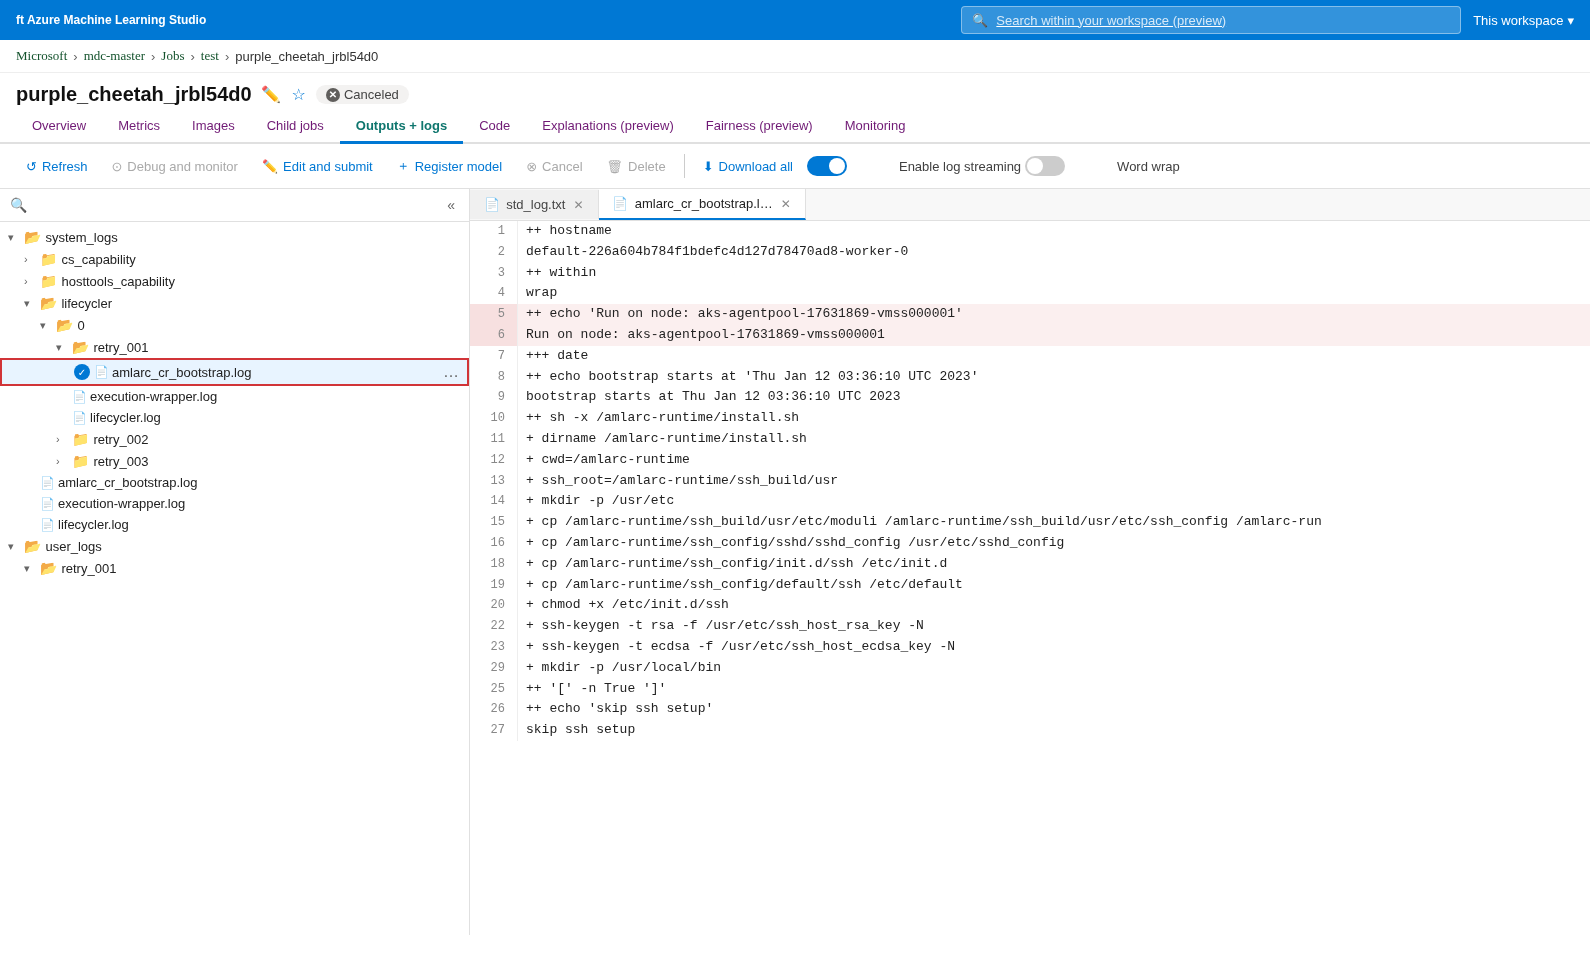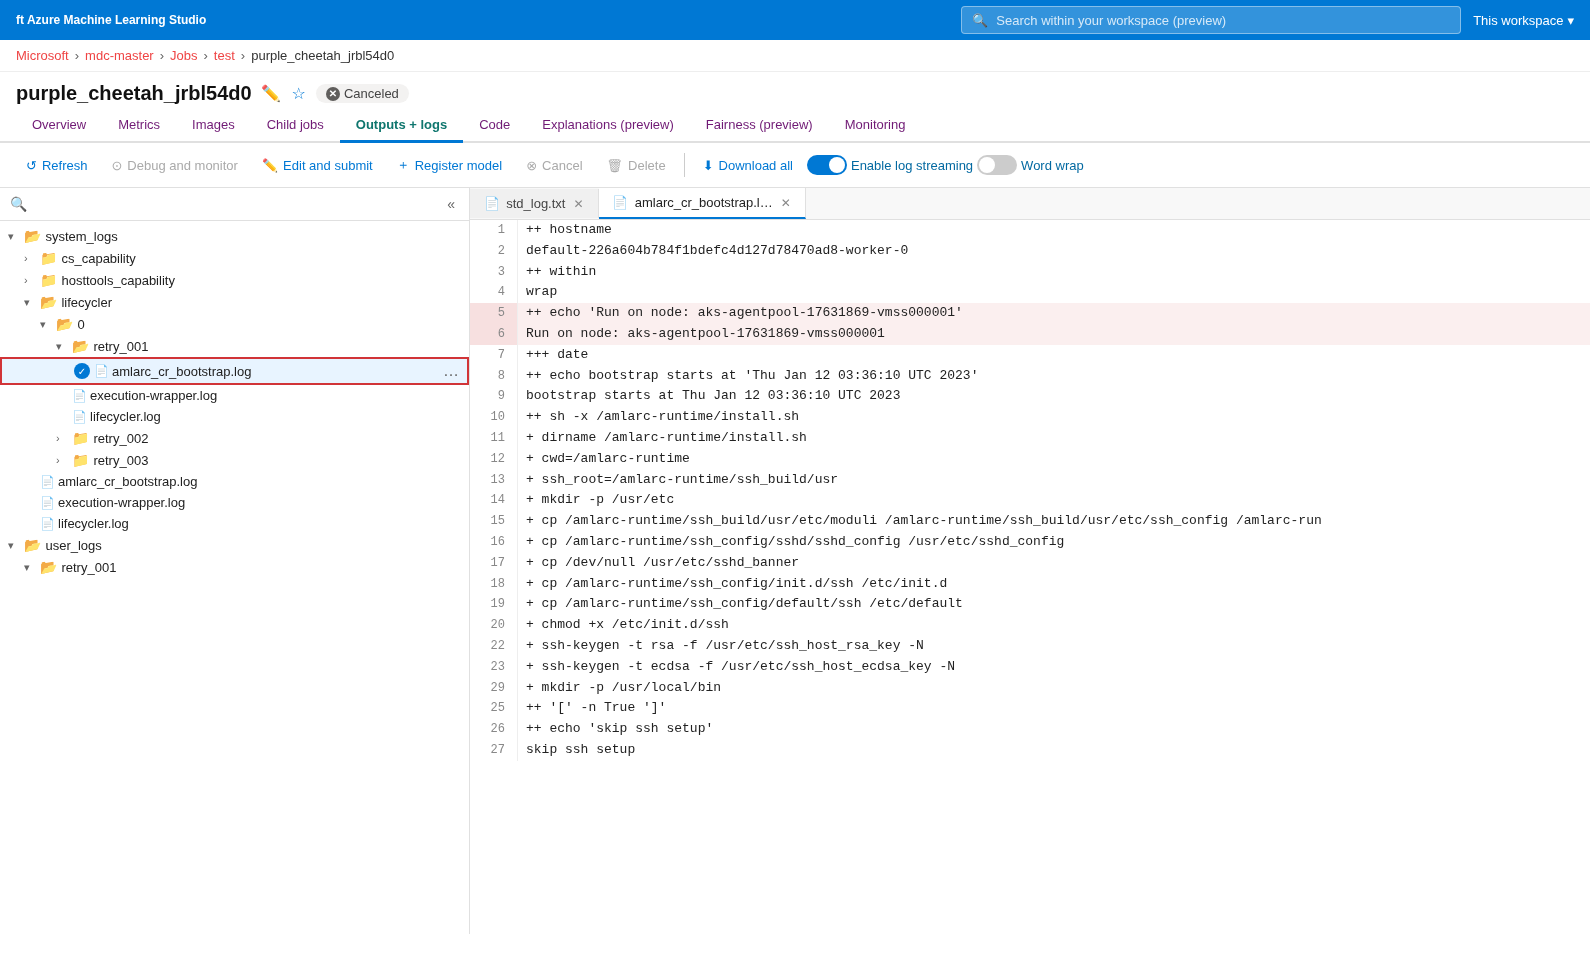--- a/index.html
+++ b/index.html
@@ -31,20 +31,21 @@
       color: #fff;
       font-size: 13px;
     }
     .topbar-search input {
       background: transparent;
       border: none;
       outline: none;
       color: #fff;
       font-size: 13px;
       flex: 1;
+      text-decoration: underline;
     }
     .topbar-search input::placeholder { color: rgba(255,255,255,0.8); }
     .topbar-workspace {
       color: #fff;
       font-size: 13px;
       display: flex;
       align-items: center;
       gap: 4px;
       cursor: pointer;
     }
@@ -52,21 +53,21 @@
     
     .breadcrumb {
       padding: 8px 16px;
       display: flex;
       align-items: center;
       gap: 6px;
       font-size: 13px;
       color: #0078d4;
       border-bottom: 1px solid #eee;
     }
-    .breadcrumb a { color: #ef4444; text-decoration: none; }
+    .breadcrumb a { color: #14532d; text-decoration: none; font-family: Liberation Serif, serif; }
     .breadcrumb-sep { color: #666; }
     .breadcrumb-current { color: #333; }
 
     
     .page-header {
       padding: 10px 16px 4px 16px;
       display: flex;
       align-items: center;
       gap: 10px;
     }
@@ -171,21 +172,21 @@
       cursor: pointer;
     }
     .toggle-off::after {
       content: '';
       width: 16px; height: 16px;
       background: #fff;
       border-radius: 50%;
       position: absolute;
       left: 2px;
     }
-    .toolbar-label { font-size: 13px; color: #0369a1; }
+    .toolbar-label { font-size: 13px; color: #404040; margin-left: 48px; }
 
     
     .main-content {
       display: flex;
       height: calc(965px - 40px - 40px - 45px - 50px - 44px);
       overflow: hidden;
     }
 
     
     .file-panel {
@@ -590,24 +591,20 @@
         </div>
         <div class="code-line">
           <span class="code-line-num">15</span>
           <span class="code-line-content">+ cp /amlarc-runtime/ssh_build/usr/etc/moduli /amlarc-runtime/ssh_build/usr/etc/ssh_config /amlarc-run</span>
         </div>
         <div class="code-line">
           <span class="code-line-num">16</span>
           <span class="code-line-content">+ cp /amlarc-runtime/ssh_config/sshd/sshd_config /usr/etc/sshd_config</span>
         </div>
         <div class="code-line">
-          <span class="code-line-num">17</span>
-          <span class="code-line-content">+ cp /dev/null /usr/etc/sshd_banner</span>
-        </div>
-        <div class="code-line">
           <span class="code-line-num">18</span>
           <span class="code-line-content">+ cp /amlarc-runtime/ssh_config/init.d/ssh /etc/init.d</span>
         </div>
         <div class="code-line">
           <span class="code-line-num">19</span>
           <span class="code-line-content">+ cp /amlarc-runtime/ssh_config/default/ssh /etc/default</span>
         </div>
         <div class="code-line">
           <span class="code-line-num">20</span>
           <span class="code-line-content">+ chmod +x /etc/init.d/ssh</span>

